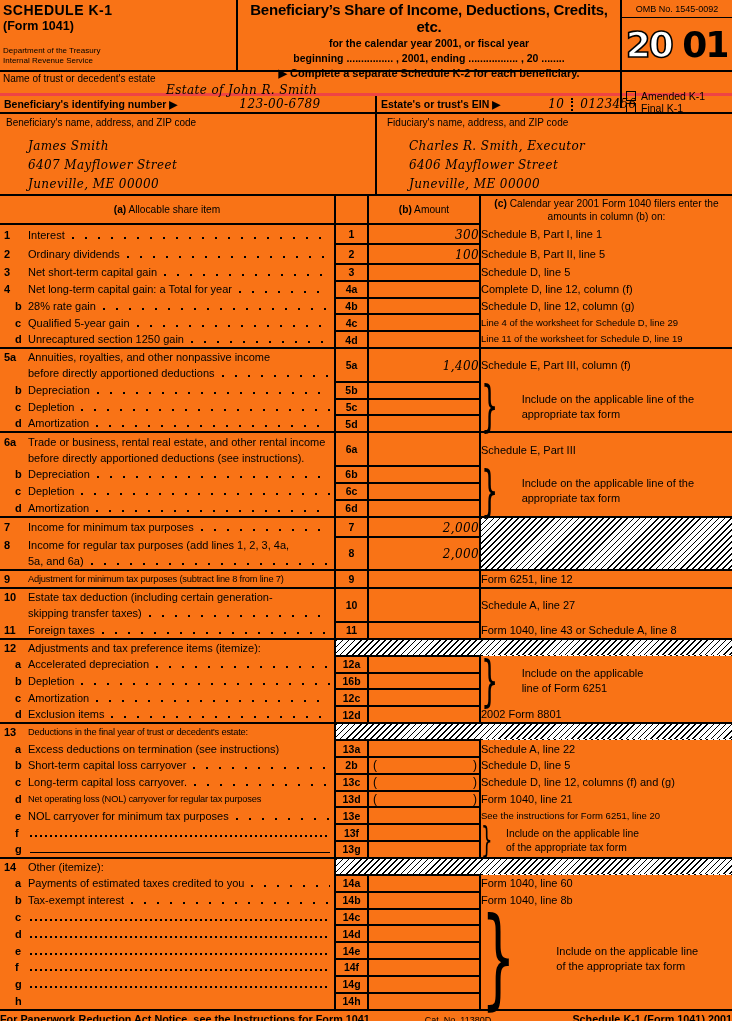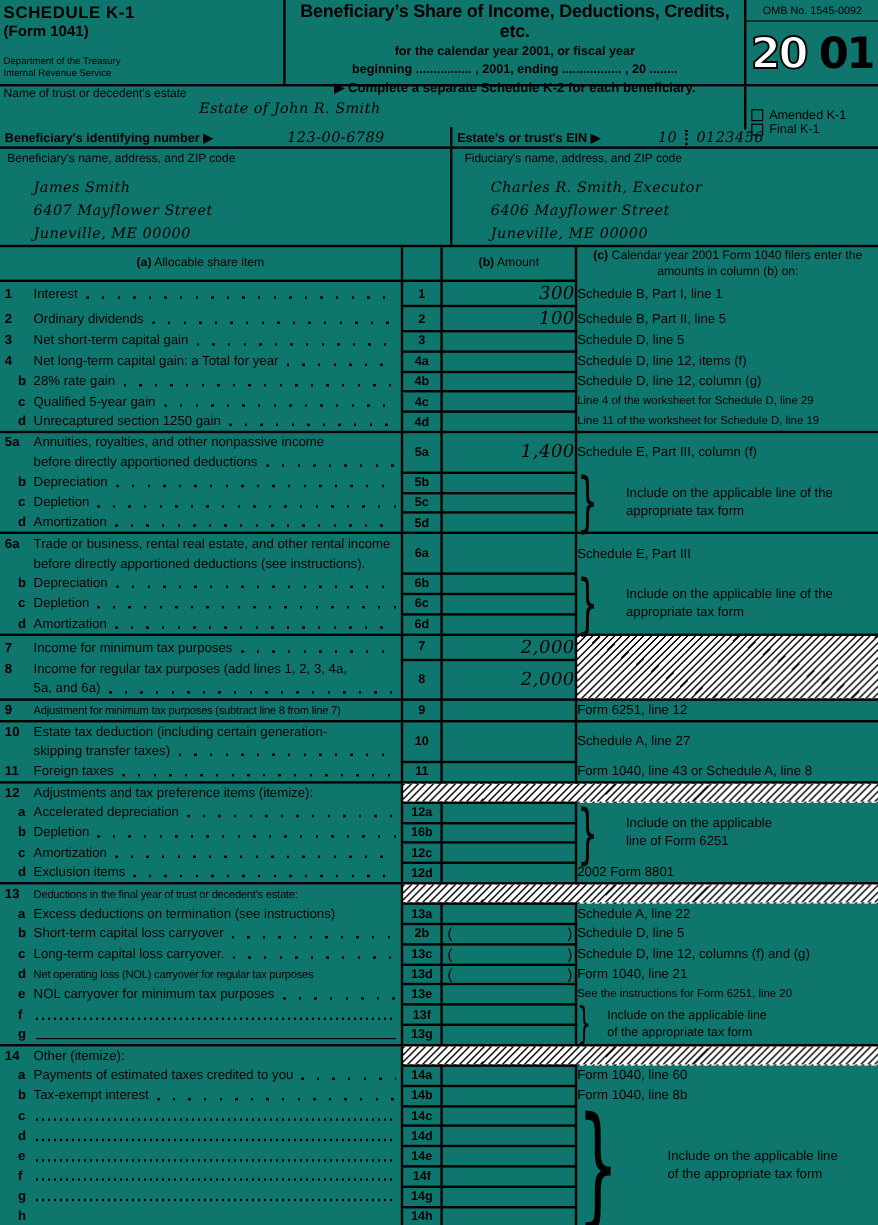--- a/index.html
+++ b/index.html
@@ -1,36 +1,36 @@
 <!DOCTYPE html>
 <html><head>
 <meta charset="utf-8">
 <style>
   * { box-sizing: border-box; margin: 0; padding: 0; }
   body { background: #888; font-family: "Liberation Sans", sans-serif; }
-  .page { width: 732px; height: 1021px; background: #0f766e; color: #000; margin: 0 auto;
+  .page { width: 732px; height: 1021px; background: #f97316; color: #000; margin: 0 auto;
           position: relative; overflow: hidden; font-family: "Liberation Sans", sans-serif; }
 
   
   .hdr { display: flex; height: 72px; border-bottom: 2px solid #000; }
   .hdr-left { width: 238px; border-right: 2px solid #000; padding: 2px 3px; }
   .sched { font-size: 14px; font-weight: bold; letter-spacing: .5px; }
   .formno { font-size: 12.5px; font-weight: bold; margin-top: 1px; }
   .dept { font-size: 8px; line-height: 1.3; margin-top: 13px; }
   .hdr-mid { flex: 1; text-align: center; padding-top: 1px; }
   .title { font-size: 15px; font-weight: bold; letter-spacing: -0.2px; }
   .sub1 { font-size: 10.5px; font-weight: bold; margin-top: 2px; }
   .sub2 { font-size: 10.5px; font-weight: bold; margin-top: 3px; }
   .sub3 { font-size: 11px; font-weight: bold; margin-top: 3px; }
   .hdr-right { width: 112px; border-left: 2px solid #000; display: flex; flex-direction: column; }
   .omb { font-size: 9px; text-align: center; padding: 4px 0 3px; border-bottom: 1.5px solid #000; white-space: nowrap; }
   .yearbox { flex: 1; display: flex; align-items: center; justify-content: center; }
 
   
-  .name-row { display: flex; height: 34px; border-bottom: 3px solid #0f766e; }
+  .name-row { display: flex; height: 24px; border-bottom: 3px solid #ef4444; }
   .name-area { flex: 1; position: relative; }
   .flabel { font-size: 10px; padding: 1px 0 0 3px; }
   .name-val { position: absolute; left: 166px; top: 11px; }
   .chk-area { width: 112px; border-left: 2px solid #000; padding: 18px 4px; font-size: 10.5px;
               display: flex; flex-direction: column; justify-content: space-around; }
   .chk-row { display: flex; align-items: center; }
   .chk { display: inline-block; width: 10px; height: 10px; border: 1.5px solid #000; margin-right: 5px; flex: none; }
 
   
   .id-row { display: flex; height: 18px; border-bottom: 2px solid #000; }
@@ -73,21 +73,21 @@
   .lt { font-size: 11px; line-height: 16px; white-space: nowrap; }
   .lt.sm { font-size: 9.3px; letter-spacing: -0.2px; }
   .leader { flex: 1; height: 2px; align-self: flex-end; margin: 0 4px 4px 7px;
             background: repeating-linear-gradient(to right, #000 0 2px, transparent 2px 13px); }
   .fill-dot { flex: 1; height: 2px; align-self: flex-end; margin: 0 4px 4px 2px;
             background: repeating-linear-gradient(to right, #000 0 2px, transparent 2px 5px); }
   .fill-solid { flex: 1; align-self: flex-end; border-bottom: 1.5px solid #000; margin: 0 4px 4px 2px; }
 
   .nb { border: 2px solid #000; font-weight: bold; font-size: 10.5px; text-align: center; }
   .ab { border: 2px solid #000; text-align: right; padding-right: 8px; position: relative; }
-  .av { font-size: 15px; }
+  .av { font-size: 12px; }
   .po { position: absolute; left: 4px; top: 0; font-size: 12px; }
   .pc { position: absolute; right: 2px; top: 0; font-size: 12px; }
 
   .cc { border-left: 2px solid #000; padding-left: 7px; font-size: 11px; }
   .ct { display: block; line-height: 14px; }
   .ct.sm { font-size: 9.5px; }
   .hatch { background: repeating-linear-gradient(135deg, #000 0, #000 1.2px, #fff 1.2px, #fff 4.3px); }
   td.cc.hatch { padding: 0; }
   .bw { display: flex; align-items: center; }
   .brace { font-family: "DejaVu Sans", sans-serif; font-weight: normal; line-height: .85;
@@ -271,21 +271,21 @@
                 <div class="lw">
                   <span class="lt">Net long-term capital gain:   a  Total for year</span>
                   <span class="leader"></span>
                 </div>
               </div>
             </div>
           </td>
           <td class="nb">4a</td>
           <td class="ab"></td>
           <td class="cc">
-            <span class="ct">Schedule D, line 12, items (f)</span>
+            <span class="ct">Complete D, line 12, column (f)</span>
           </td>
         </tr>
         <tr>
           <td class="lc">
             <div class="lrow">
               <span class="ln sub">b</span>
               <div class="ll">
                 <div class="lw">
                   <span class="lt">28% rate gain</span>
                   <span class="leader"></span>

